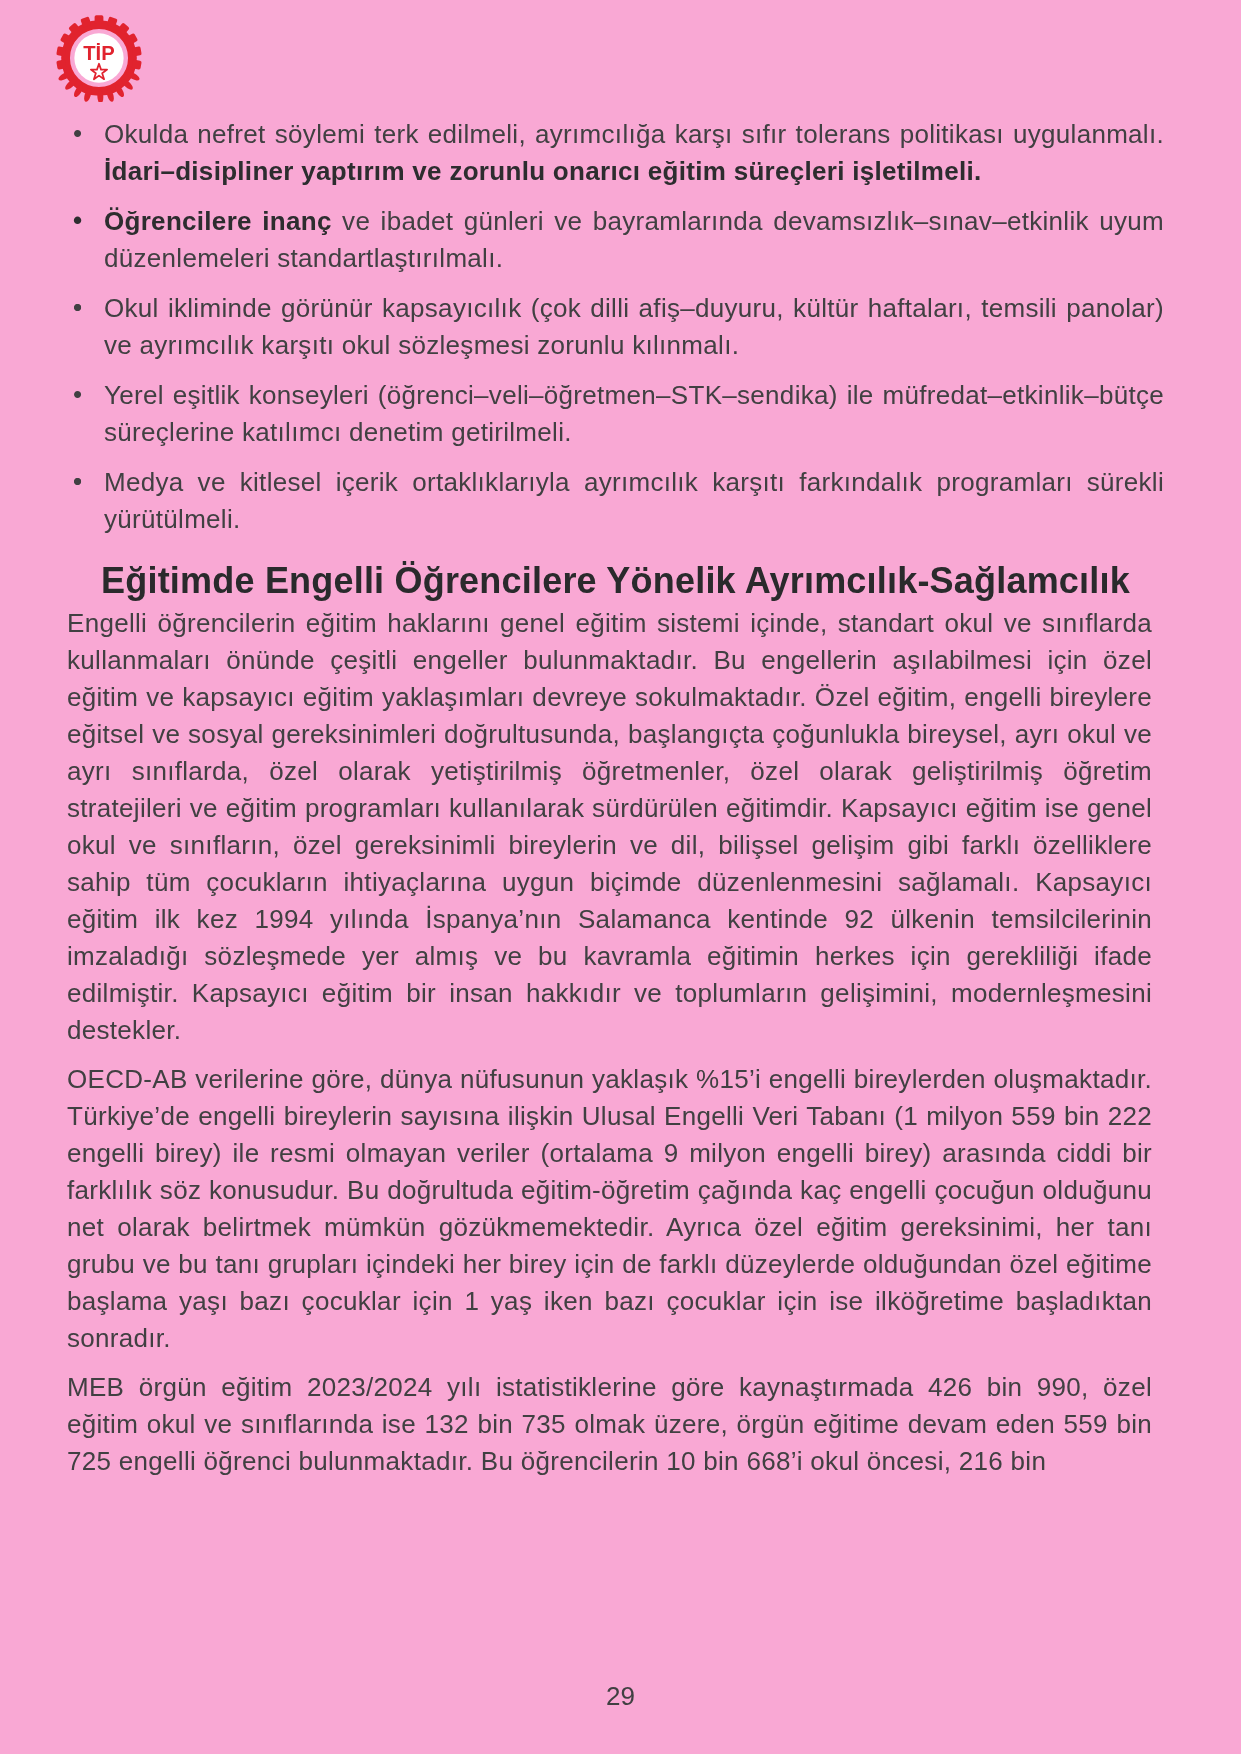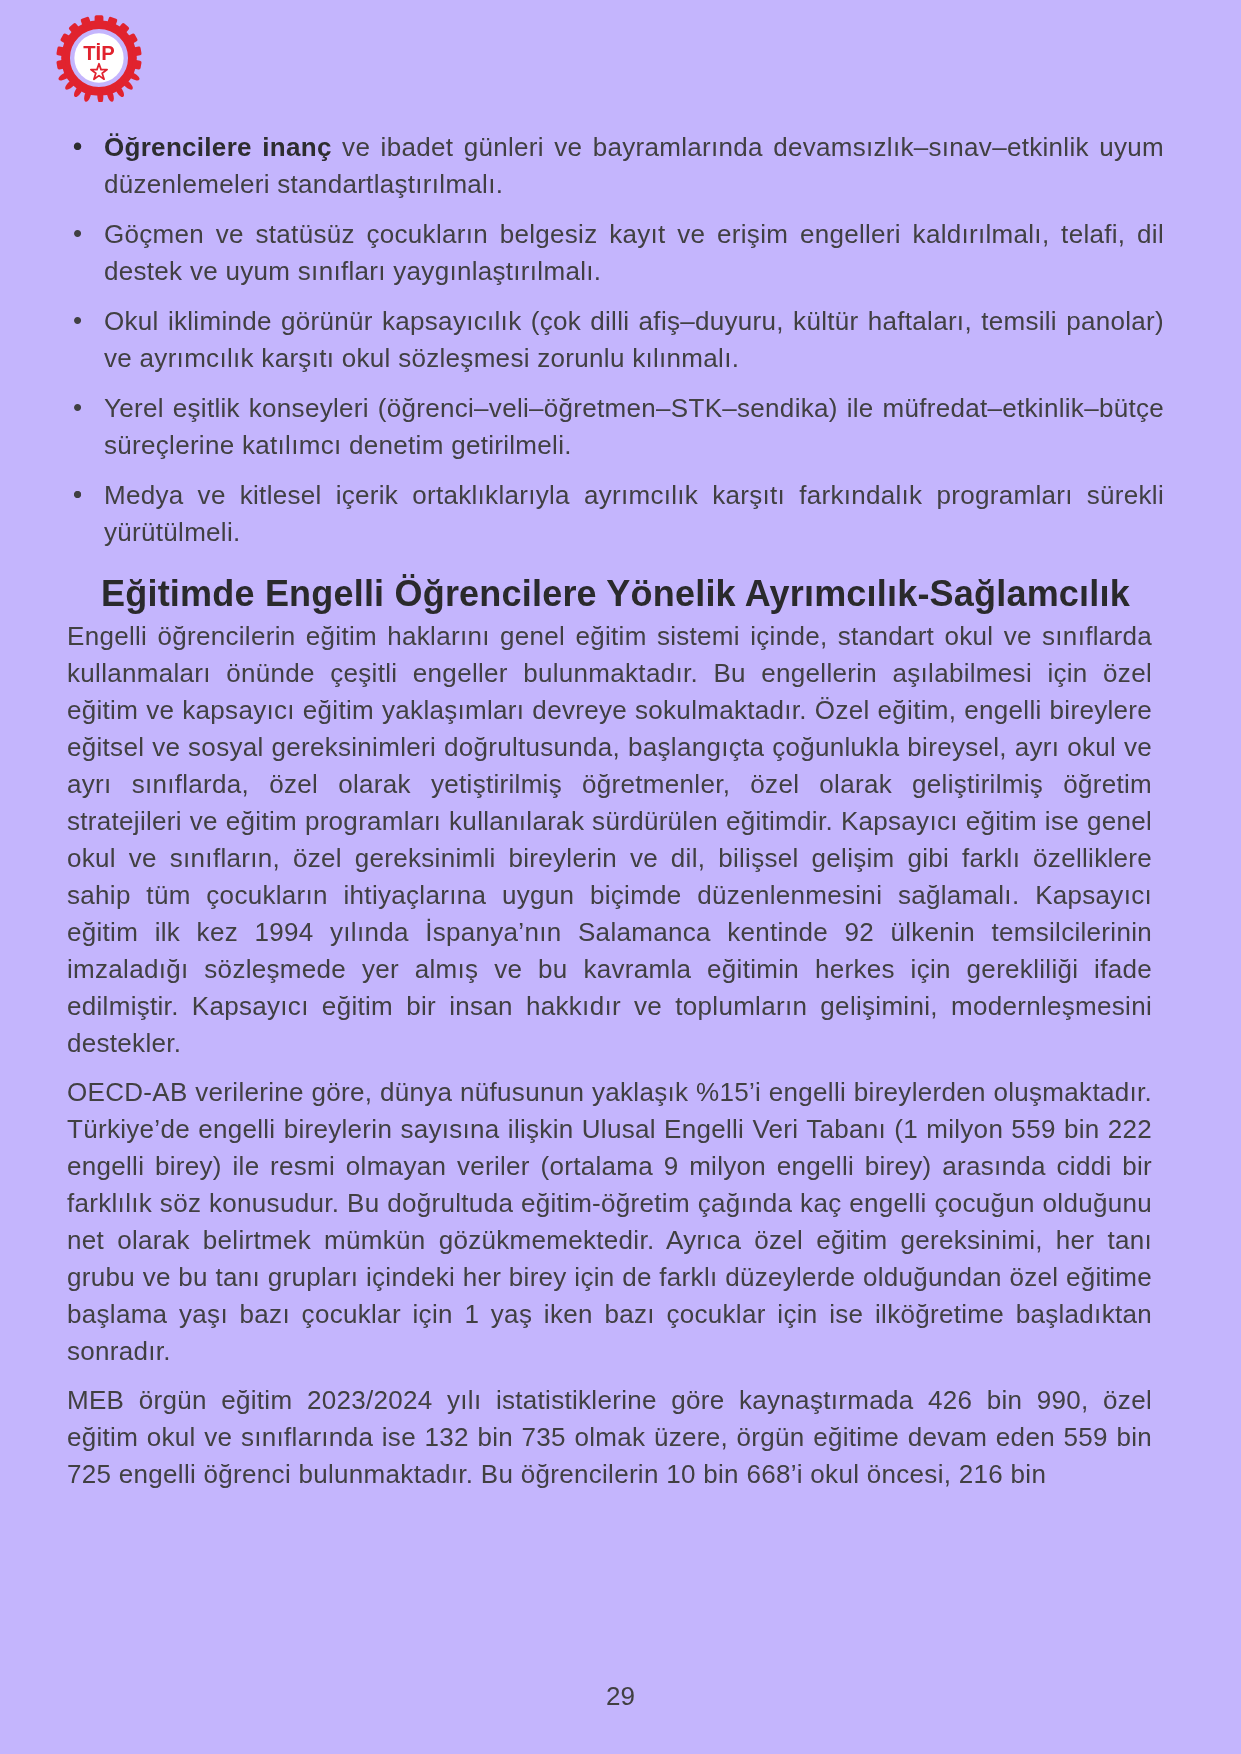--- a/index.html
+++ b/index.html
@@ -1,21 +1,21 @@
 <!DOCTYPE html>
 <html lang="tr"><head>
 <meta charset="utf-8">
 <style>
   * { box-sizing: border-box; }
   html, body { margin: 0; padding: 0; background: #ffffff; }
   .page {
     position: relative;
     width: 1241px;
     height: 1754px;
-    background: #c4b5fd;
+    background: #f9a8d4;
     font-family: "Liberation Sans", "DejaVu Sans", sans-serif;
     color: #414042;
     overflow: hidden;
   }
   .header {
     position: absolute;
     top: 14px;
     left: 55px;
     right: 78px;
     display: flex;
@@ -159,28 +159,28 @@
         <polygon points="50,56.5 52.3,63.2 59.2,63.2 53.6,67.4 55.8,74.1 50,70 44.2,74.1 46.4,67.4 40.8,63.2 47.7,63.2" fill="#ffffff" stroke="#e1232e" stroke-width="2" stroke-linejoin="round"></polygon>
       </svg>
     </div>
   </div>
 
   <div class="content">
 
     <ul class="bullets">
       <li class="bullet">
         <span class="marker">•</span>
+        <span><span>Okulda nefret söylemi terk edilmeli, ayrımcılığa karşı sıfır tolerans politikası uygulanmalı. </span><b>İdari–disipliner yaptırım ve zorunlu onarıcı eğitim süreçleri işletilmeli.</b></span>
       </li>
       <li class="bullet emph">
         <span class="marker">•</span>
         <span><b>Öğrencilere inanç</b><span> ve ibadet günleri ve bayramlarında devamsızlık–sınav–etkinlik uyum düzenlemeleri standartlaştırılmalı.</span></span>
       </li>
       <li class="bullet">
         <span class="marker">•</span>
-        <span>Göçmen ve statüsüz çocukların belgesiz kayıt ve erişim engelleri kaldırılmalı, telafi, dil destek ve uyum sınıfları yaygınlaştırılmalı.</span>
       </li>
       <li class="bullet">
         <span class="marker">•</span>
         <span>Okul ikliminde görünür kapsayıcılık (çok dilli afiş–duyuru, kültür haftaları, temsili panolar) ve ayrımcılık karşıtı okul sözleşmesi zorunlu kılınmalı.</span>
       </li>
       <li class="bullet">
         <span class="marker">•</span>
         <span>Yerel eşitlik konseyleri (öğrenci–veli–öğretmen–STK–sendika) ile müfredat–etkinlik–bütçe süreçlerine katılımcı denetim getirilmeli.</span>
       </li>
       <li class="bullet">

